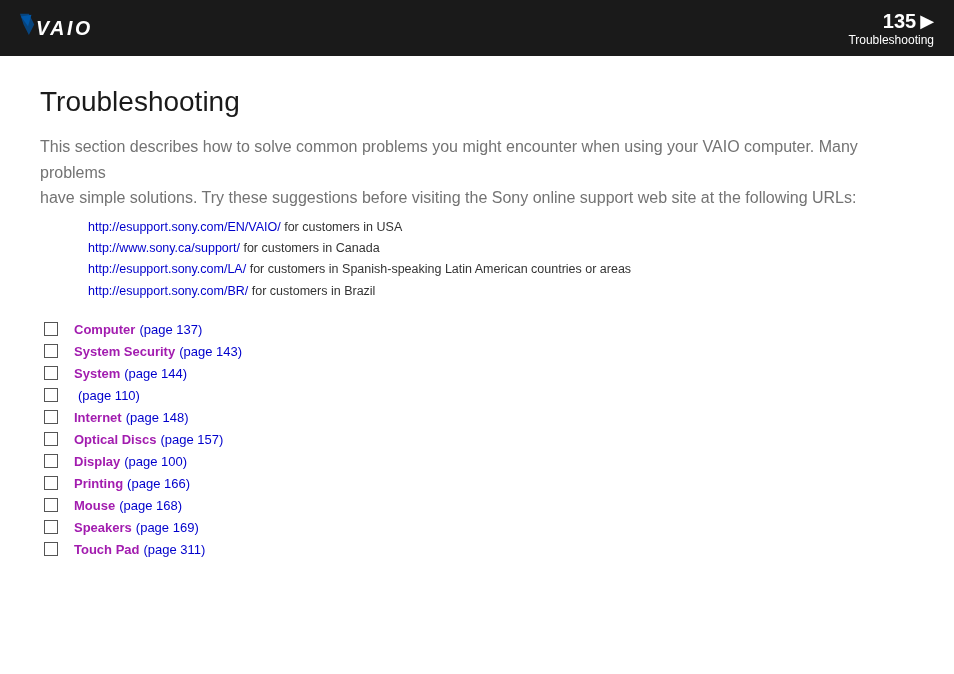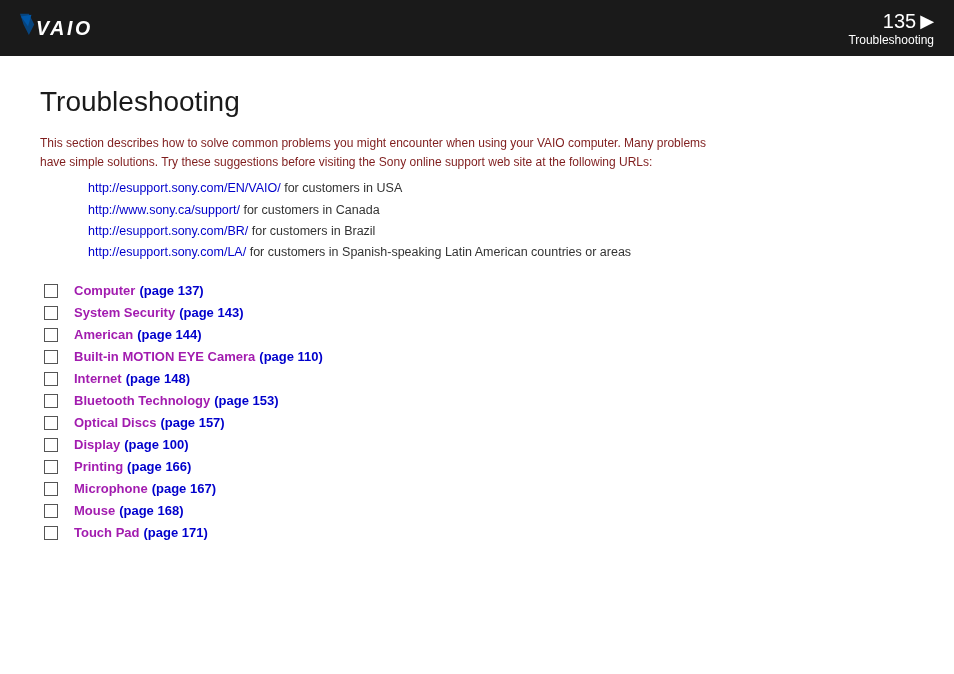--- a/index.html
+++ b/index.html
@@ -49,21 +49,21 @@
       gap: 4px;
     }
 
     .arrow-right {
       font-size: 18px;
       color: #ffffff;
     }
 
     .page-num {
       font-size: 20px;
-      font-weight: normal;
+      font-weight: bold;
       color: #ffffff;
     }
 
     .section-label {
       font-size: 12px;
       color: #ffffff;
       font-weight: normal;
     }
 
     
@@ -72,22 +72,22 @@
     }
 
     .page-title {
       font-size: 28px;
       font-weight: normal;
       color: #1a1a1a;
       margin-bottom: 16px;
     }
 
     .intro-text {
-      font-size: 12px;
-      color: #7f1d1d;
+      font-size: 16px;
+      color: #737373;
       line-height: 1.6;
       margin-bottom: 6px;
     }
 
     .url-line {
       font-size: 12.5px;
       line-height: 1.7;
       display: block;
       padding-left: 48px;
     }
@@ -129,21 +129,21 @@
     }
 
     .item-label {
       font-weight: bold;
       color: #a21caf;
       font-size: 13px;
     }
 
     .item-link {
       color: #0000cc;
-      font-weight: bold;
+      font-weight: normal;
       font-size: 13px;
       text-decoration: none;
       margin-left: 4px;
     }
   </style>
 </head>
 <body>
 
 <div class="header">
   <div class="logo-area">
@@ -174,83 +174,77 @@
   </p>
 
   <div class="links-block">
     <span class="url-line">
       <a class="url-link" href="#">http://esupport.sony.com/EN/VAIO/</a><span class="url-suffix"> for customers in USA</span>
     </span>
     <span class="url-line">
       <a class="url-link" href="#">http://www.sony.ca/support/</a><span class="url-suffix"> for customers in Canada</span>
     </span>
     <span class="url-line">
+      <a class="url-link" href="#">http://esupport.sony.com/LA/</a><span class="url-suffix"> for customers in Spanish-speaking Latin American countries or areas</span>
+    </span>
+    <span class="url-line">
       <a class="url-link" href="#">http://esupport.sony.com/BR/</a><span class="url-suffix"> for customers in Brazil</span>
-    </span>
-    <span class="url-line">
-      <a class="url-link" href="#">http://esupport.sony.com/LA/</a><span class="url-suffix"> for customers in Spanish-speaking Latin American countries or areas</span>
     </span>
   </div>
 
   <ul class="toc-list">
 
   <li>
         <span class="checkbox-icon"></span>
         <span class="item-label">Computer </span>
         <a class="item-link" href="#">(page 137)</a>
       </li>
       <li>
         <span class="checkbox-icon"></span>
         <span class="item-label">System Security </span>
         <a class="item-link" href="#">(page 143)</a>
       </li>
       <li>
         <span class="checkbox-icon"></span>
-        <span class="item-label">American </span>
+        <span class="item-label">System </span>
         <a class="item-link" href="#">(page 144)</a>
       </li>
       <li>
         <span class="checkbox-icon"></span>
-        <span class="item-label">Built-in MOTION EYE Camera </span>
         <a class="item-link" href="#">(page 110)</a>
       </li>
       <li>
         <span class="checkbox-icon"></span>
         <span class="item-label">Internet </span>
         <a class="item-link" href="#">(page 148)</a>
       </li>
       <li>
         <span class="checkbox-icon"></span>
-        <span class="item-label">Bluetooth Technology </span>
-        <a class="item-link" href="#">(page 153)</a>
-      </li>
-      <li>
-        <span class="checkbox-icon"></span>
         <span class="item-label">Optical Discs </span>
         <a class="item-link" href="#">(page 157)</a>
       </li>
       <li>
         <span class="checkbox-icon"></span>
         <span class="item-label">Display </span>
         <a class="item-link" href="#">(page 100)</a>
       </li>
       <li>
         <span class="checkbox-icon"></span>
         <span class="item-label">Printing </span>
         <a class="item-link" href="#">(page 166)</a>
       </li>
       <li>
         <span class="checkbox-icon"></span>
-        <span class="item-label">Microphone </span>
-        <a class="item-link" href="#">(page 167)</a>
-      </li>
-      <li>
-        <span class="checkbox-icon"></span>
         <span class="item-label">Mouse </span>
         <a class="item-link" href="#">(page 168)</a>
       </li>
       <li>
         <span class="checkbox-icon"></span>
+        <span class="item-label">Speakers </span>
+        <a class="item-link" href="#">(page 169)</a>
+      </li>
+      <li>
+        <span class="checkbox-icon"></span>
         <span class="item-label">Touch Pad </span>
-        <a class="item-link" href="#">(page 171)</a>
+        <a class="item-link" href="#">(page 311)</a>
       </li>
     </ul>
 </div>
 
 </body></html>

